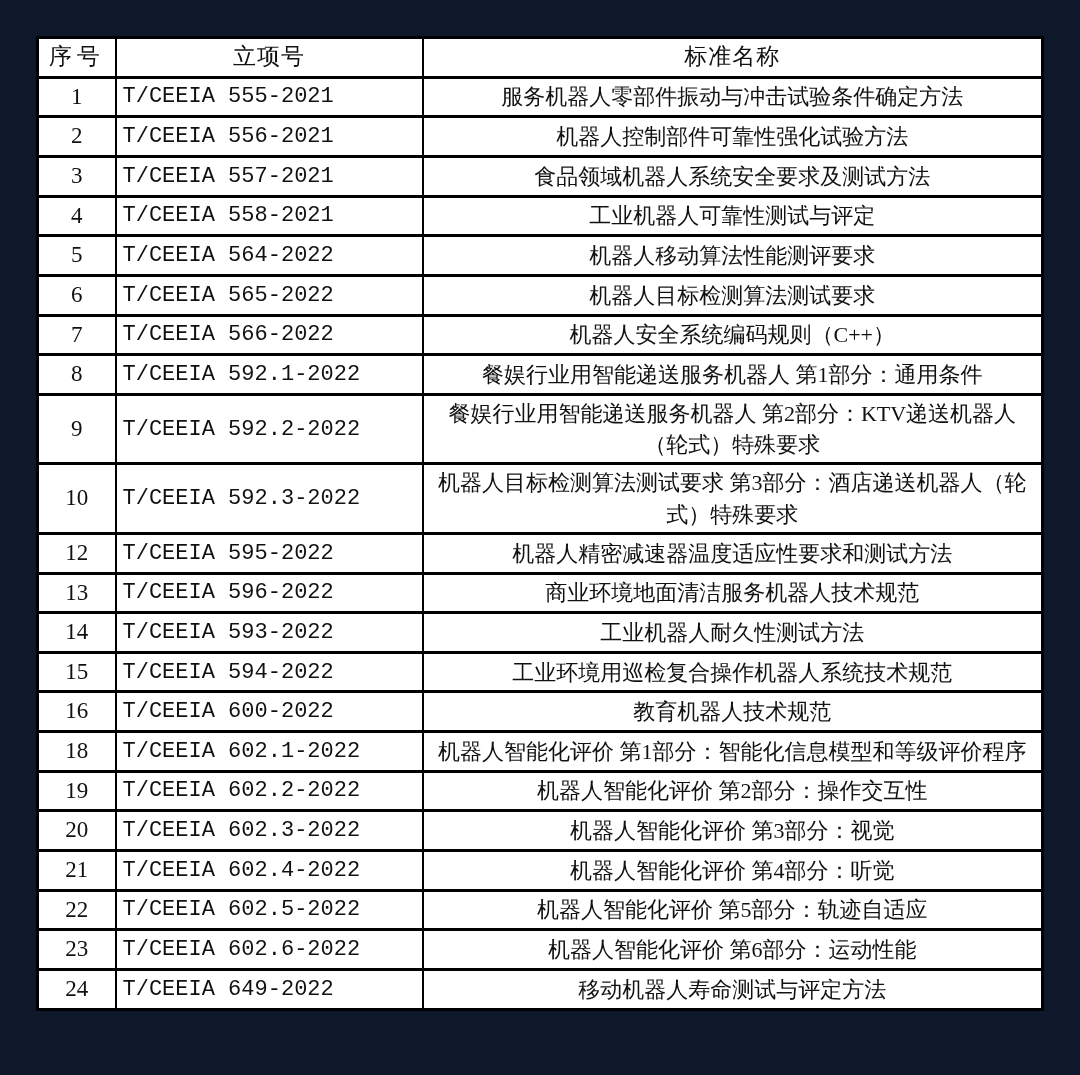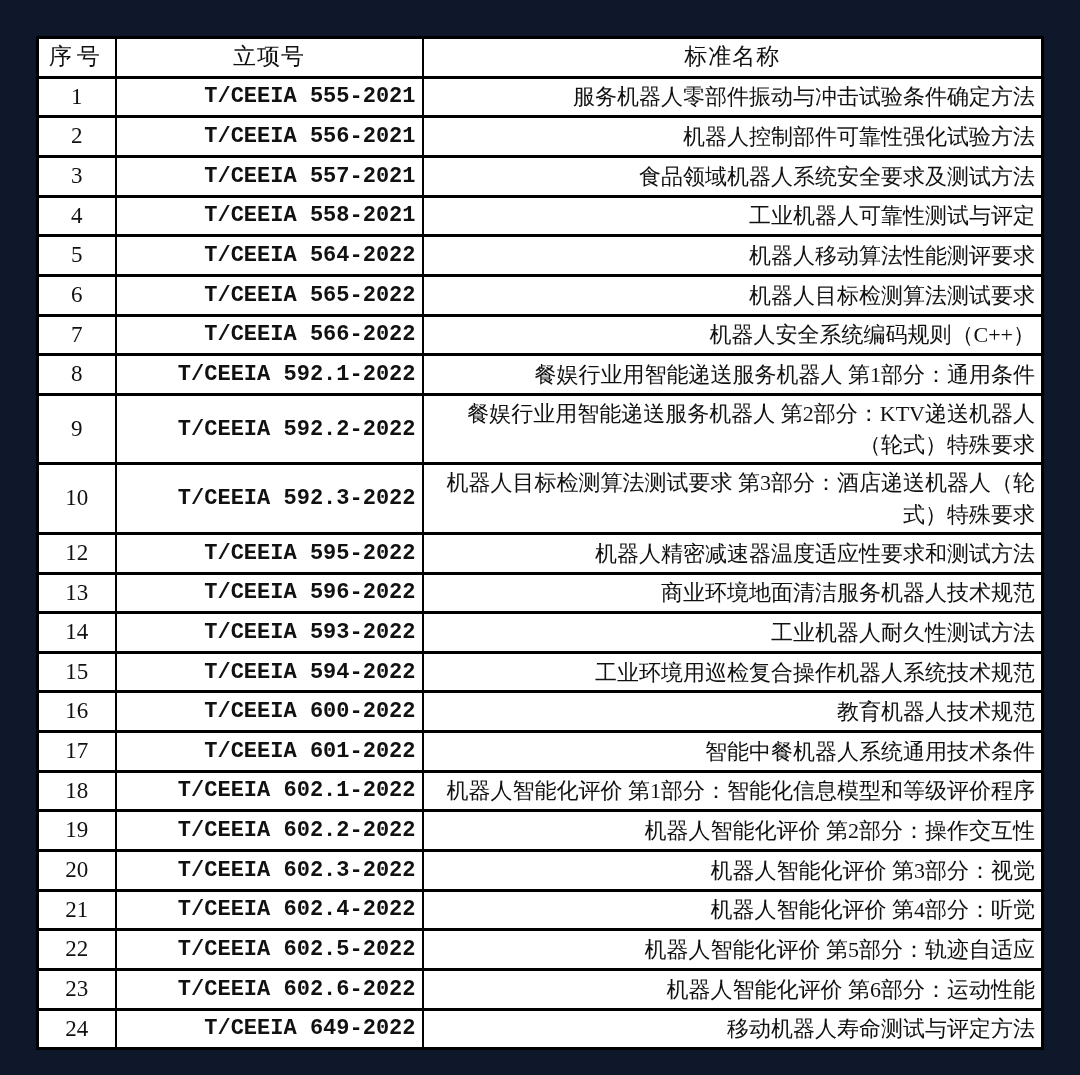--- a/index.html
+++ b/index.html
@@ -61,27 +61,26 @@
     height: 29px;
     text-align: center;
     font-size: 23px;
     font-family: "Liberation Serif", "DejaVu Serif", serif;
   }
   td.cell-project {
     font-size: 22px;
     font-family: "Liberation Mono", "DejaVu Sans Mono", monospace;
     letter-spacing: 0;
     white-space: nowrap;
-    text-align: right;
+    text-align: left;
     padding-left: 5px;
-    font-weight: bold;
   }
   td.cell-name {
     font-size: 22px;
-    text-align: right;
+    text-align: center;
     padding-left: 7px;
   }
 </style>
 </head>
 <body>
 
 <div class="page">
   <table class="standards">
     <colgroup>
       <col style="width:78px">
@@ -165,25 +164,20 @@
     <td class="cell-index">15</td>
     <td class="cell-project">T/CEEIA 594-2022</td>
     <td class="cell-name">工业环境用巡检复合操作机器人系统技术规范</td>
   </tr>
         <tr>
     <td class="cell-index">16</td>
     <td class="cell-project">T/CEEIA 600-2022</td>
     <td class="cell-name">教育机器人技术规范</td>
   </tr>
         <tr>
-    <td class="cell-index">17</td>
-    <td class="cell-project">T/CEEIA 601-2022</td>
-    <td class="cell-name">智能中餐机器人系统通用技术条件</td>
-  </tr>
-        <tr>
     <td class="cell-index">18</td>
     <td class="cell-project">T/CEEIA 602.1-2022</td>
     <td class="cell-name">机器人智能化评价 第1部分：智能化信息模型和等级评价程序</td>
   </tr>
         <tr>
     <td class="cell-index">19</td>
     <td class="cell-project">T/CEEIA 602.2-2022</td>
     <td class="cell-name">机器人智能化评价 第2部分：操作交互性</td>
   </tr>
         <tr>

